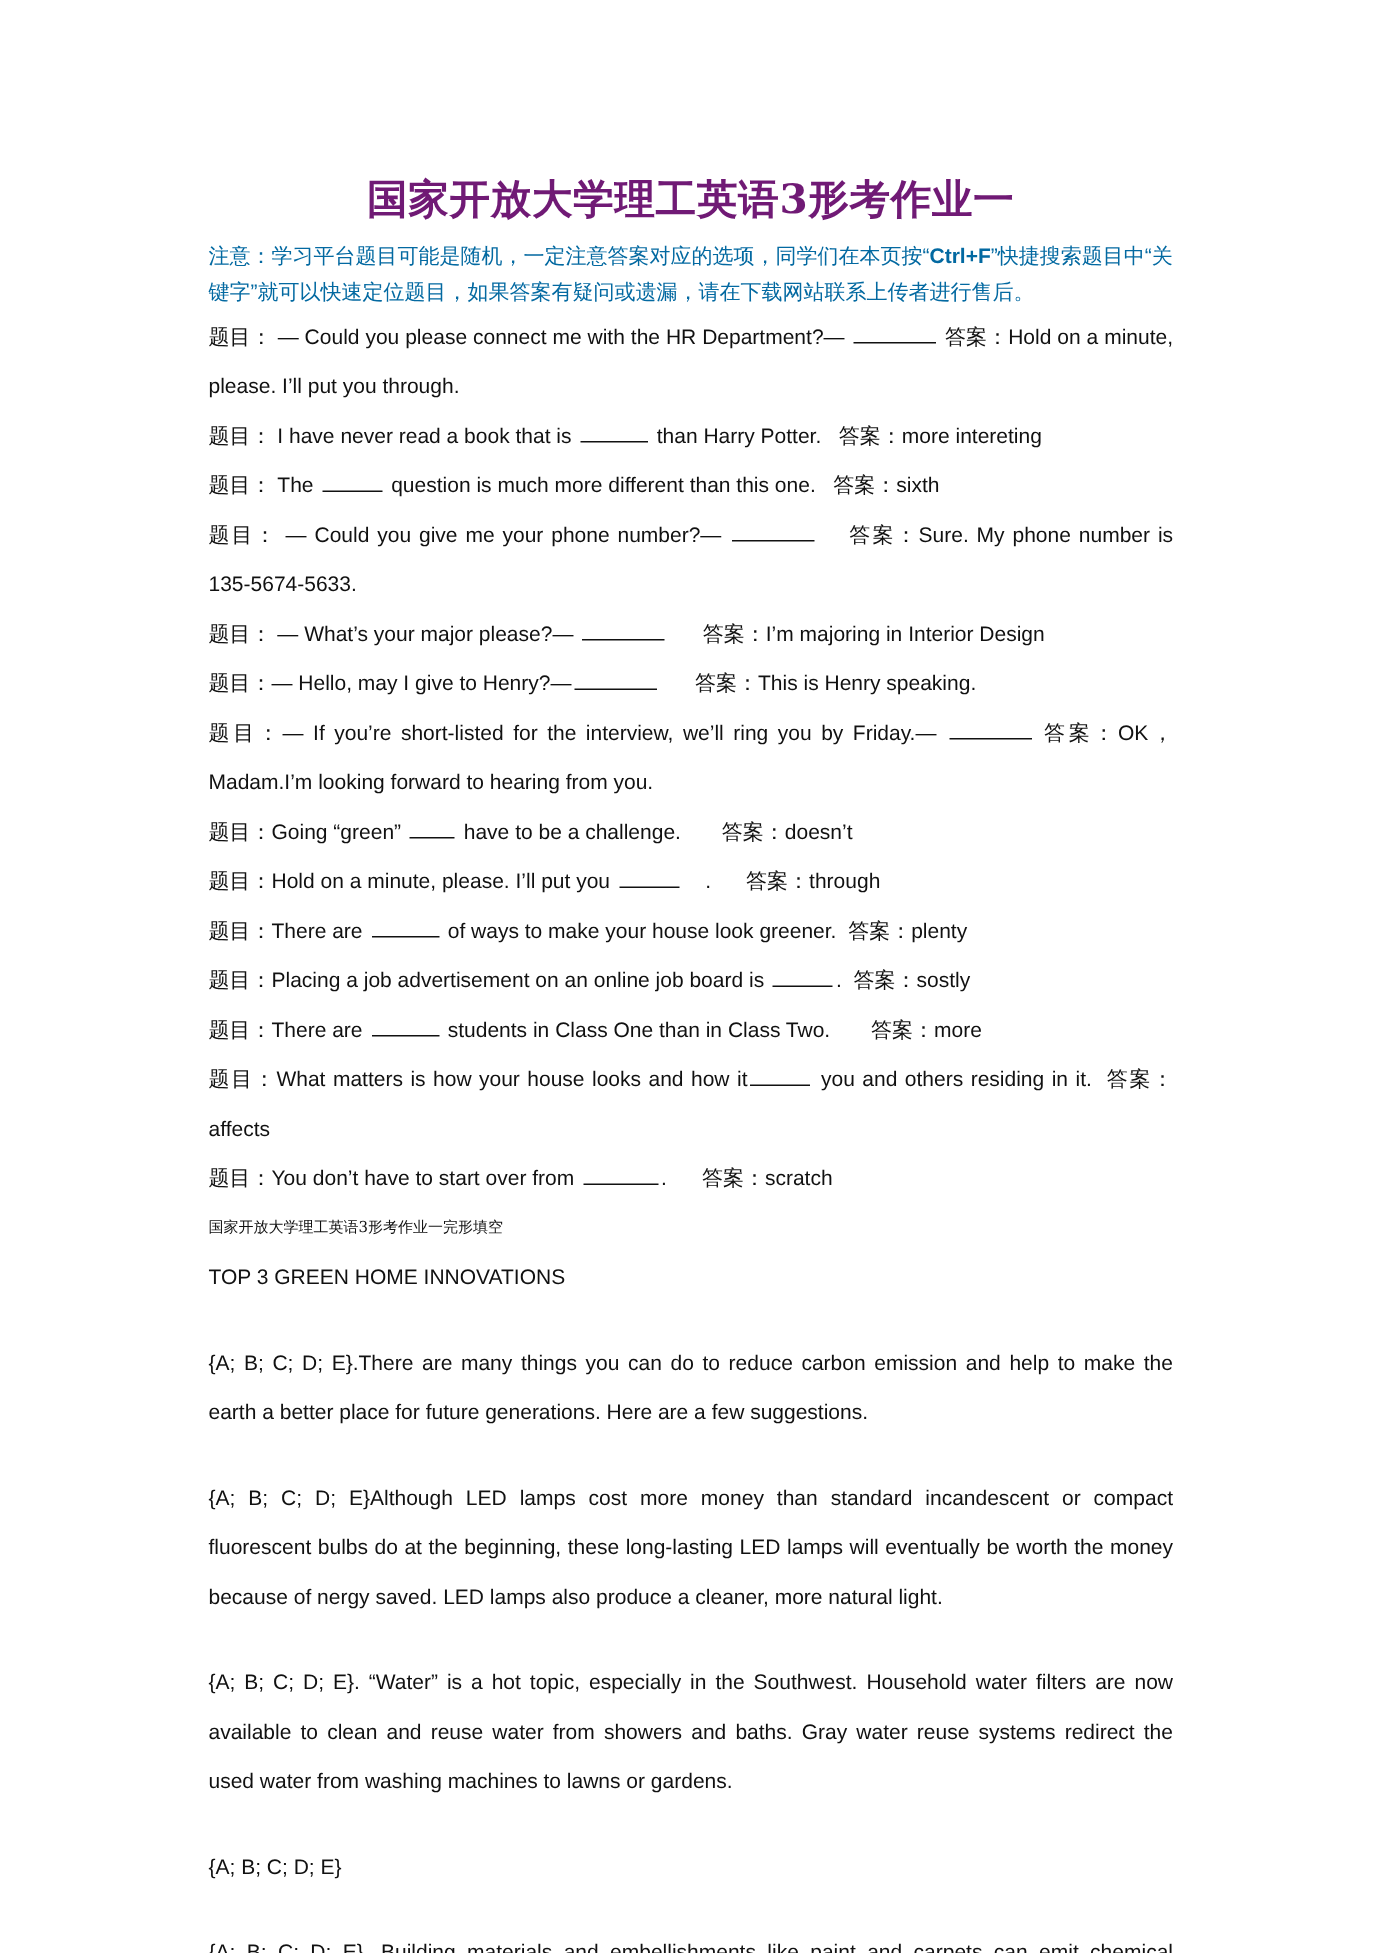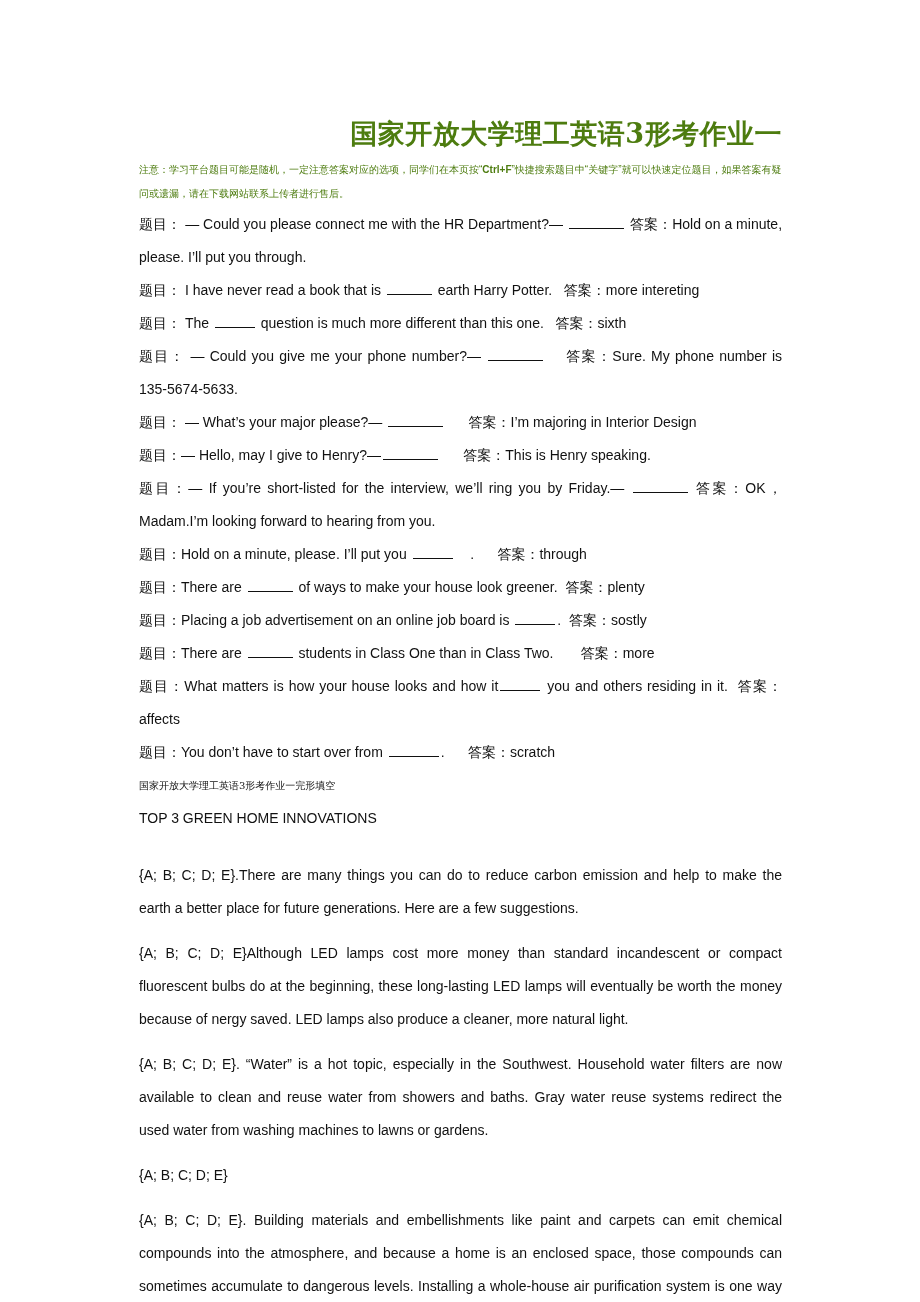--- a/index.html
+++ b/index.html
@@ -19,36 +19,36 @@
       position: absolute;
       left: 139px;
       top: 0;
       width: 643px;
     }
     .title {
       position: absolute;
       left: 0;
       width: 643px;
       top: 116px;
-      text-align: right;
+      text-align: center;
       font-family: "DejaVu Serif", "Liberation Serif", serif;
       font-size: 27px;
       font-weight: bold;
       letter-spacing: 0.5px;
       line-height: 36px;
-      color: #4d7c0f;
+      color: #701a75;
     }
     .notice {
       position: absolute;
       top: 158px;
       left: 0;
       width: 643px;
-      font-size: 10px;
+      font-size: 14px;
       line-height: 24px;
-      color: #4d7c0f;
+      color: #0369a1;
     }
     .notice b { font-weight: bold; }
     .content {
       position: absolute;
       top: 208px;
       left: 0;
       width: 643px;
       font-size: 14px;
       line-height: 33px;
     }
@@ -67,21 +67,21 @@
     .w45 { width: 45px; }
     .w40 { width: 40px; }
     .w30 { width: 30px; }
     .w50 { width: 50px; }
     .section-title {
       font-family: "DejaVu Serif", "Liberation Serif", serif;
       font-size: 10px;
     }
     .para {
       text-align: justify;
-      margin-top: 12px;
+      margin-top: 24px;
     }
     .para.first { margin-top: 24px; }
   </style>
 </head>
 <body>
 
 <div class="page">
   <div class="title">国家开放大学理工英语3形考作业一</div>
 
   <div class="notice">
@@ -94,21 +94,21 @@
       <span>题目：</span>
       <span>— Could you please connect me with the HR Department?—</span>
       <span class="blank w55"></span>
       <span>答案：</span><span>Hold on a minute, please. I’ll put you through.</span>
     </div>
 
     <div class="q">
       <span>题目：</span>
       <span>I have never read a book that is</span>
       <span class="blank w45"></span>
-      <span>earth Harry Potter.</span>&nbsp;&nbsp;
+      <span>than Harry Potter.</span>&nbsp;&nbsp;
       <span>答案：</span><span>more intereting</span>
     </div>
 
     <div class="q">
       <span>题目：</span>
       <span>The</span>
       <span class="blank w40"></span>
       <span>question is much more different than this one.</span>&nbsp;&nbsp;
       <span>答案：</span><span>sixth</span>
     </div>
@@ -131,20 +131,26 @@
       <span>题目：</span><span>— Hello, may I give to Henry?—</span><span class="blank w55"></span>&nbsp;&nbsp;&nbsp;&nbsp;&nbsp;
       <span>答案：</span><span>This is Henry speaking.</span>
     </div>
 
     <div class="q">
       <span>题目：</span><span>— If you’re short-listed for the interview, we’ll ring you by Friday.—</span>
       <span class="blank w55"></span>
       <span>答案：</span><span>OK，Madam.I’m looking forward to hearing from you.</span>
     </div>
 
+    <div class="q">
+      <span>题目：</span><span>Going “green”</span>
+      <span class="blank w30"></span>
+      <span>have to be a challenge.</span>&nbsp;&nbsp;&nbsp;&nbsp;&nbsp;&nbsp;
+      <span>答案：</span><span>doesn’t</span>
+    </div>
 
     <div class="q">
       <span>题目：</span><span>Hold on a minute, please. I’ll put you</span>
       <span class="blank w40"></span>&nbsp;&nbsp;&nbsp;&nbsp;<span>.</span>&nbsp;&nbsp;&nbsp;&nbsp;&nbsp;
       <span>答案：</span><span>through</span>
     </div>
 
     <div class="q">
       <span>题目：</span><span>There are</span>
       <span class="blank w45"></span>

